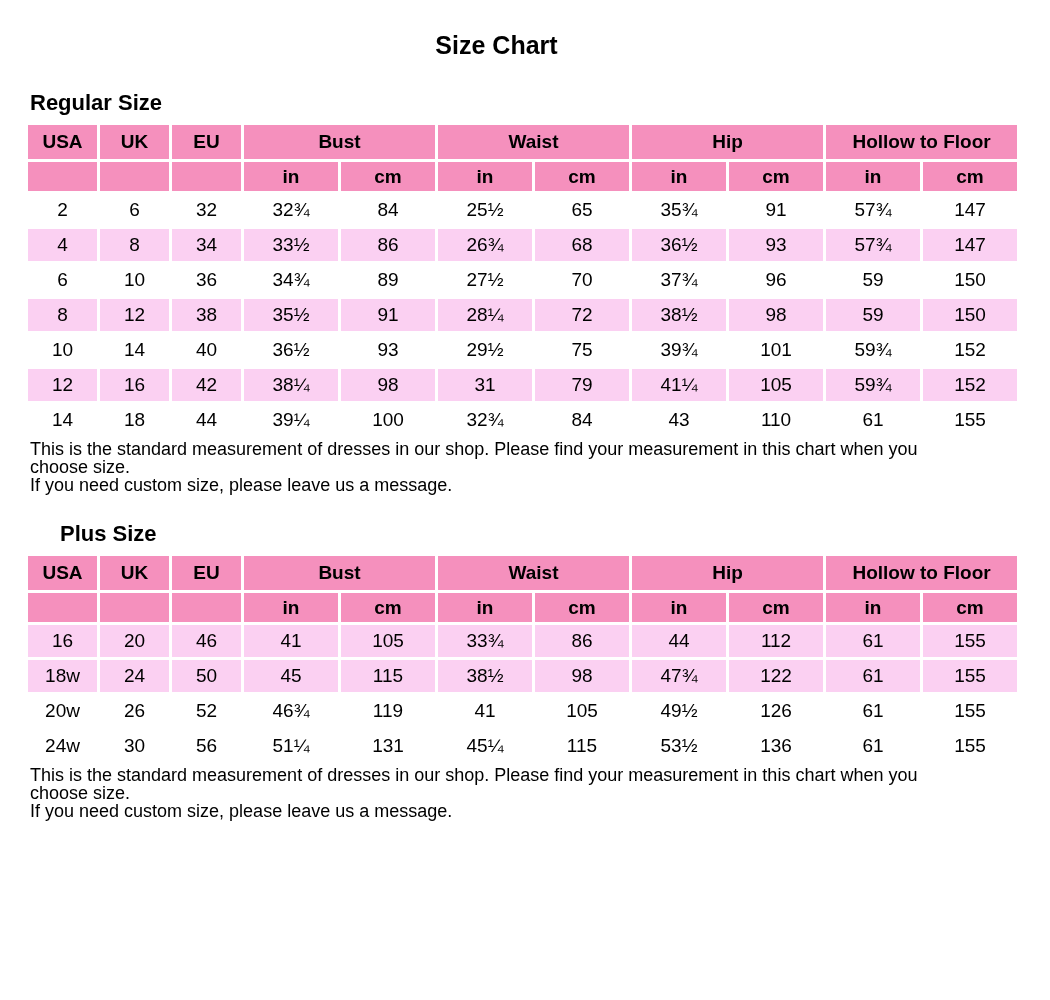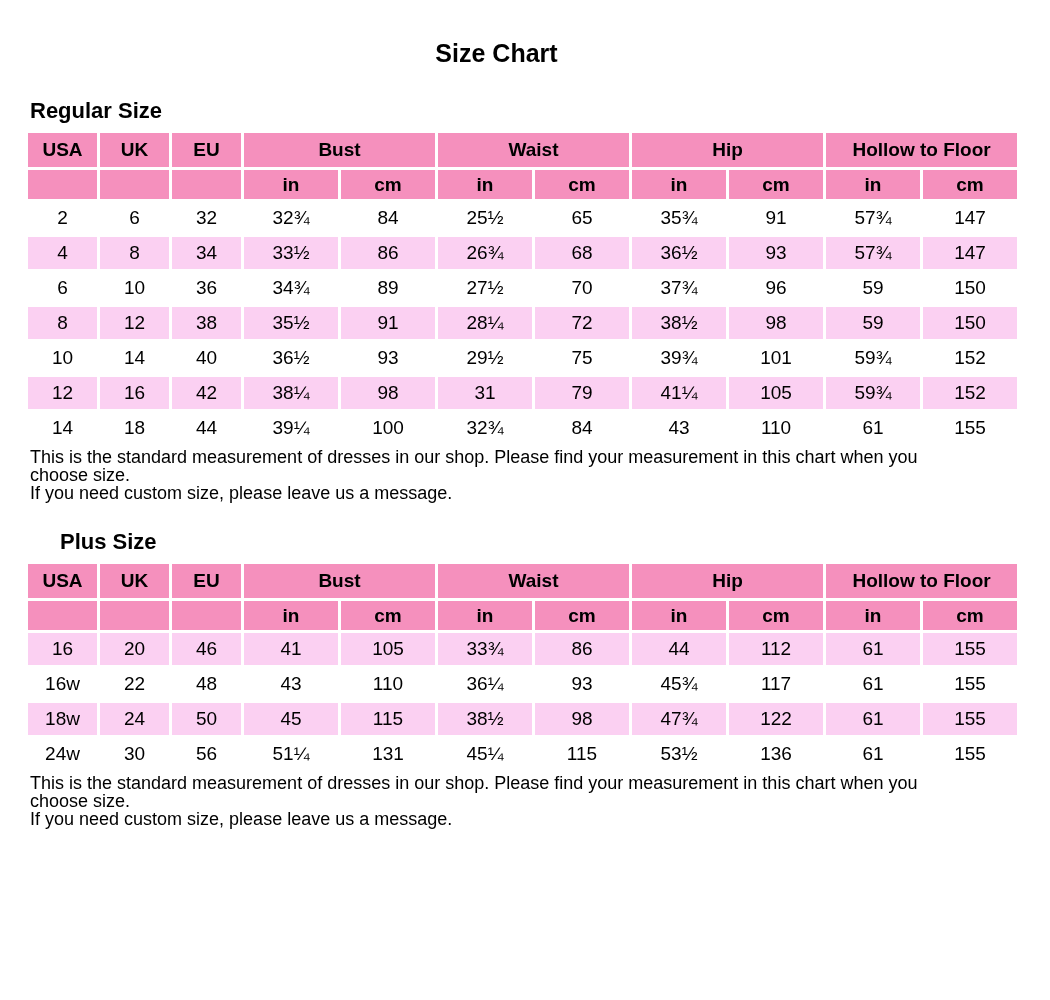--- a/index.html
+++ b/index.html
@@ -18,21 +18,21 @@
     width: 1050px;
     height: 1000px;
     background: var(--bg);
     color: var(--text);
     font-family: "Liberation Sans", sans-serif;
     overflow: hidden;
   }
   .page {
     width: 992px;
     height: 1000px;
-    padding: 8px 27px 0 28px;
+    padding: 0 27px 0 28px;
   }
   h1.page-title {
     margin: 0;
     padding-top: 31px;
     font-size: 25px;
     line-height: 29px;
     font-weight: bold;
     text-align: center;
   }
   h2.section-title {
@@ -272,47 +272,47 @@
             <td>46</td>
             <td>41</td>
             <td>105</td>
             <td>33¾</td>
             <td>86</td>
             <td>44</td>
             <td>112</td>
             <td>61</td>
             <td>155</td>
           </tr>
-          <tr>
-            <td>16w</td>
-            <td>22</td>
-            <td>48</td>
-            <td>43</td>
-            <td>110</td>
-            <td>36¼</td>
-            <td>93</td>
-            <td>45¾</td>
-            <td>117</td>
-            <td>61</td>
-            <td>155</td>
-          </tr>
           <tr class="shaded">
             <td>18w</td>
             <td>24</td>
             <td>50</td>
             <td>45</td>
             <td>115</td>
             <td>38½</td>
             <td>98</td>
             <td>47¾</td>
             <td>122</td>
             <td>61</td>
             <td>155</td>
           </tr>
           <tr>
+            <td>20w</td>
+            <td>26</td>
+            <td>52</td>
+            <td>46¾</td>
+            <td>119</td>
+            <td>41</td>
+            <td>105</td>
+            <td>49½</td>
+            <td>126</td>
+            <td>61</td>
+            <td>155</td>
+          </tr>
+          <tr>
             <td>24w</td>
             <td>30</td>
             <td>56</td>
             <td>51¼</td>
             <td>131</td>
             <td>45¼</td>
             <td>115</td>
             <td>53½</td>
             <td>136</td>
             <td>61</td>

